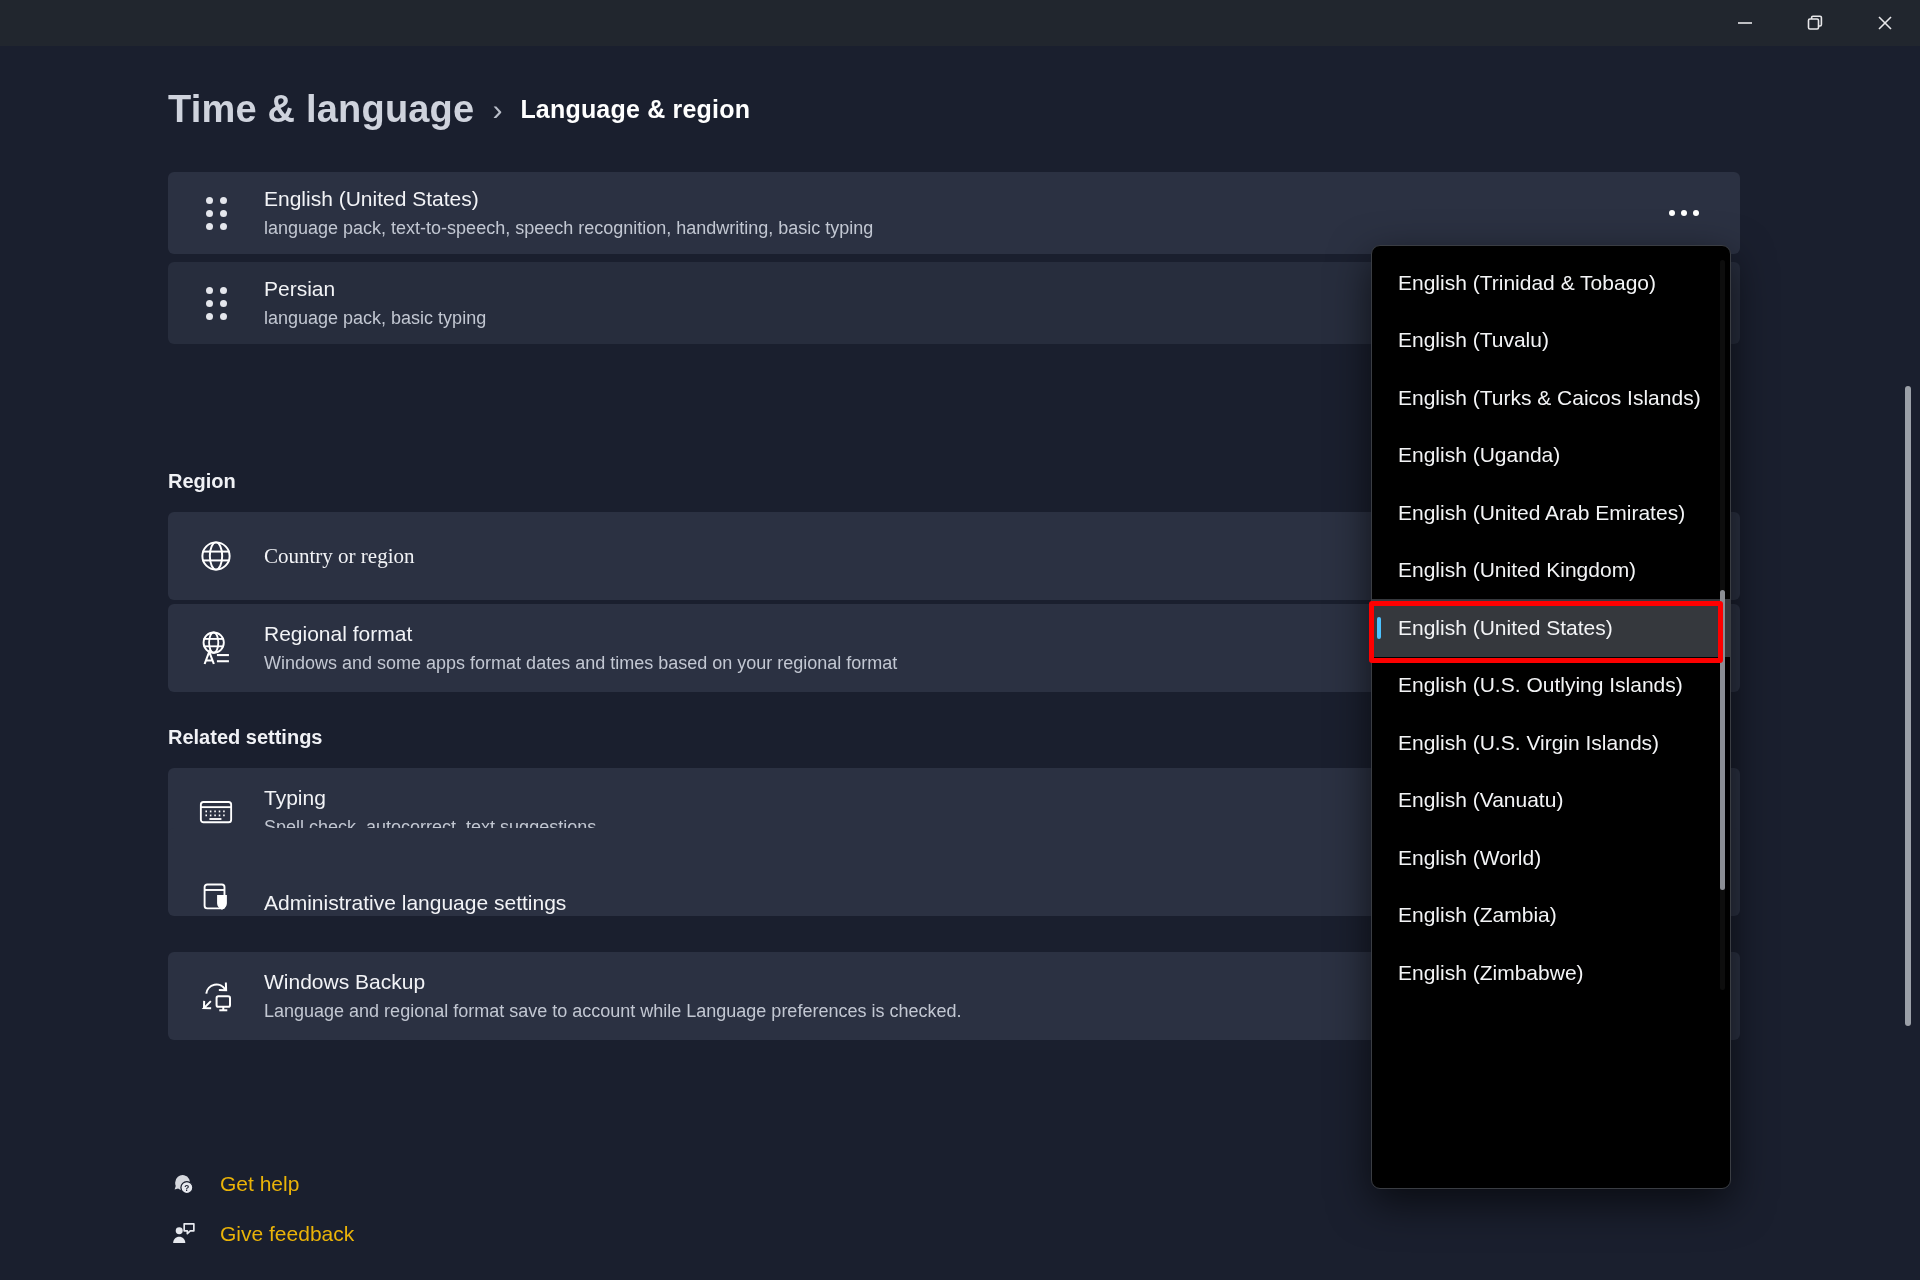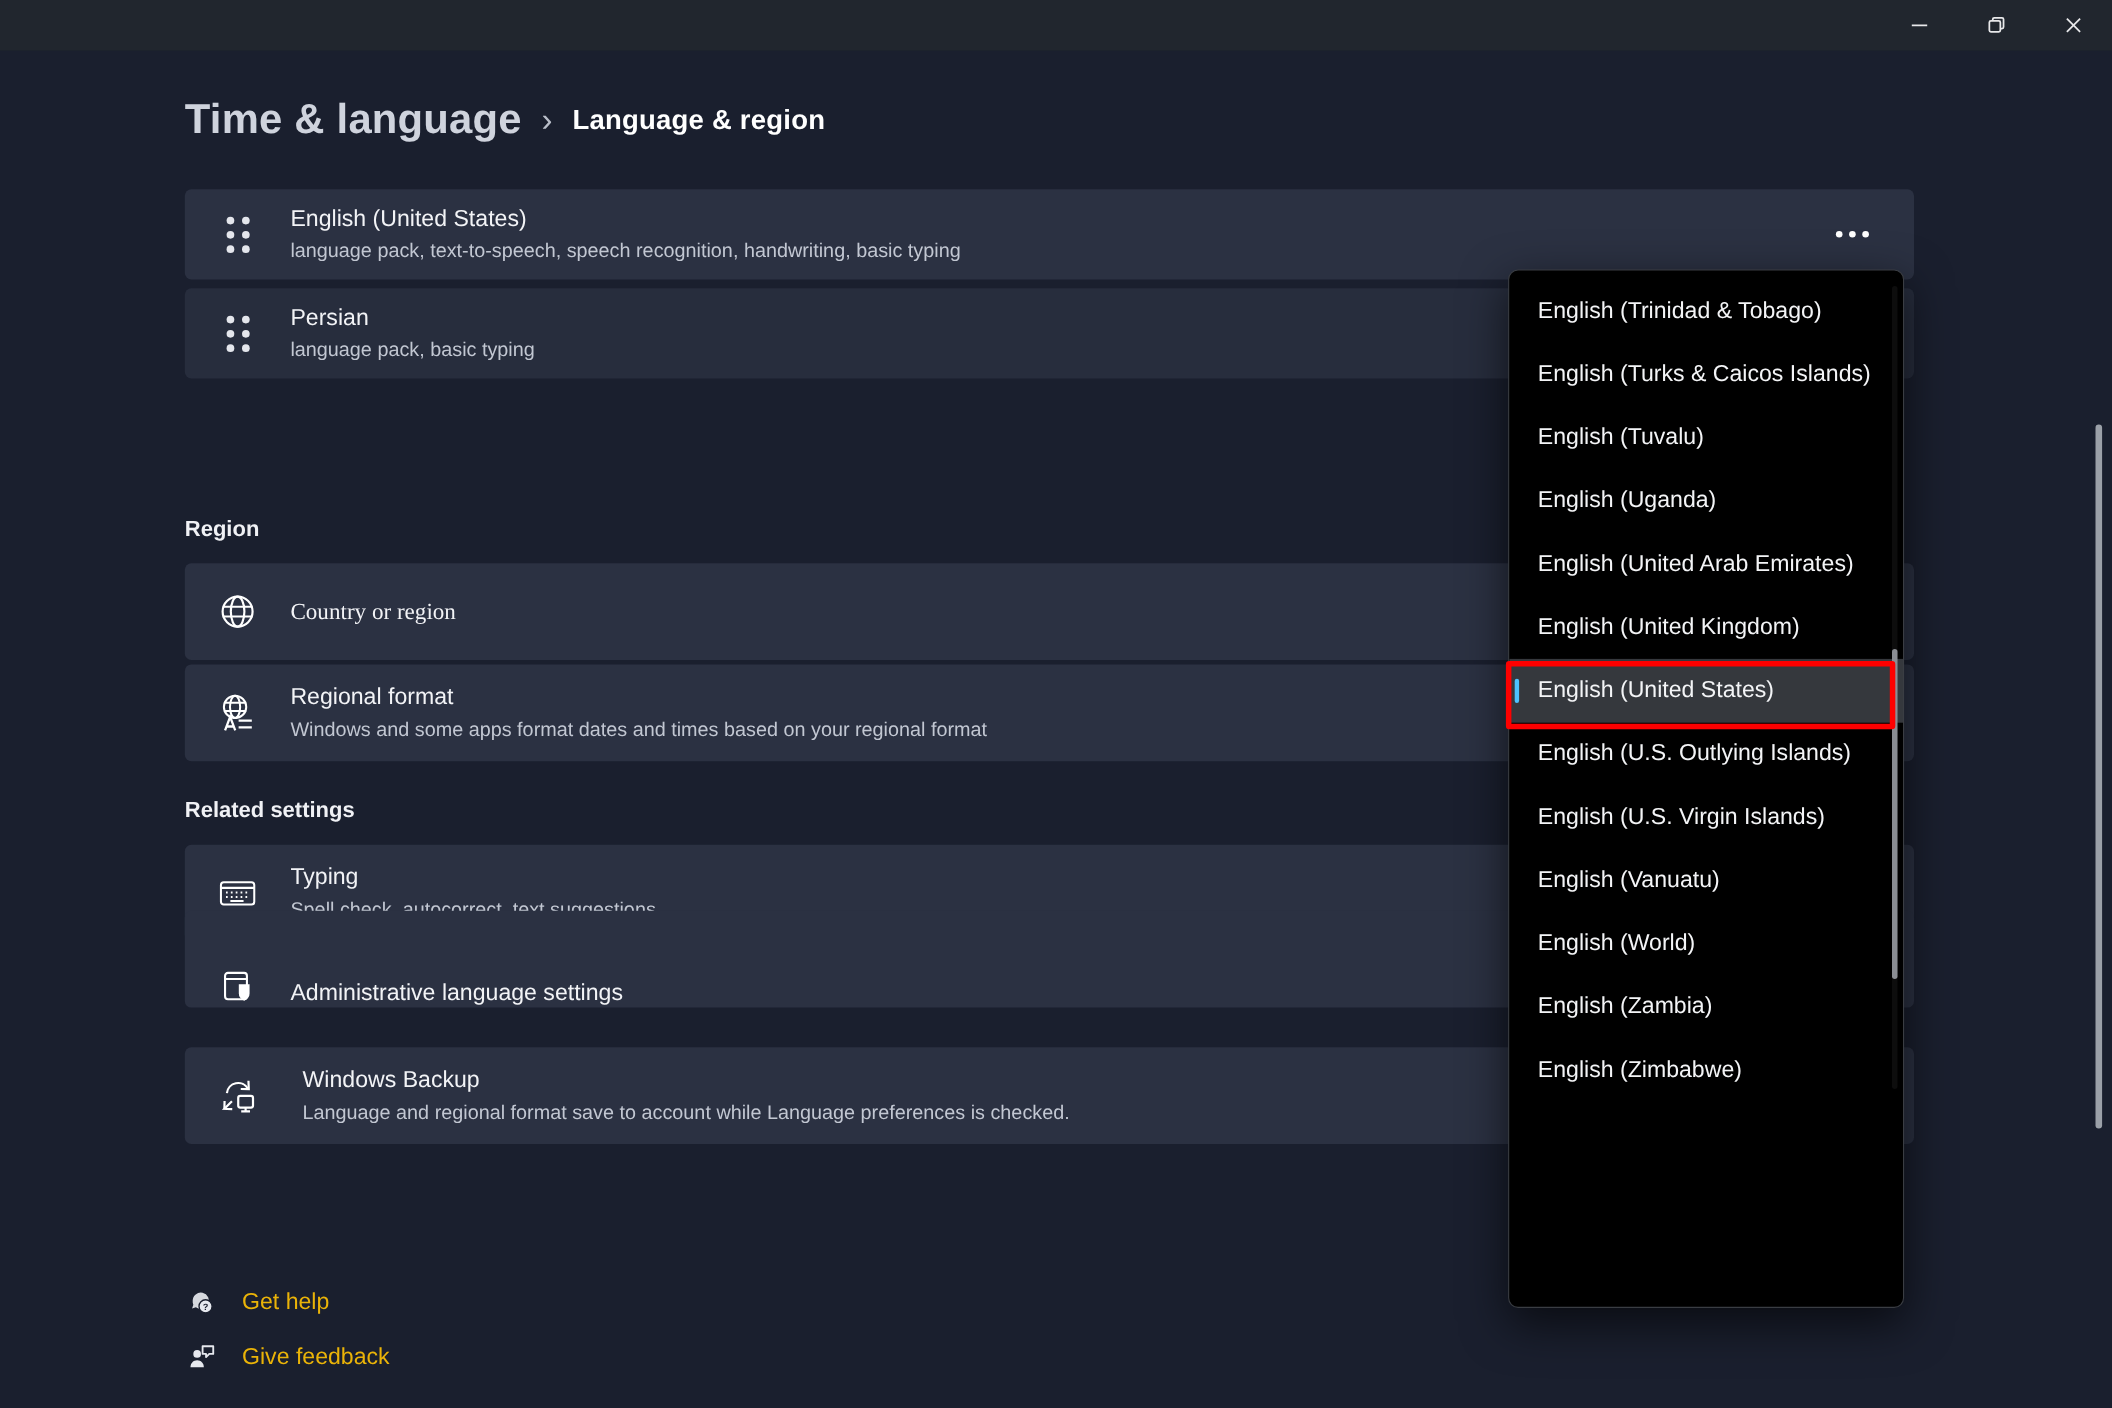--- a/index.html
+++ b/index.html
@@ -419,21 +419,21 @@
           <rect x="5.2" y="4.4" width="13.6" height="16.4" rx="1.8"></rect>
           <line x1="5.2" y1="8.2" x2="18.8" y2="8.2"></line>
           <path d="M14.3 12.1 L19.9 12.1 L19.9 17.2 C19.9 19.6 17.1 21.1 17.1 21.1 C17.1 21.1 14.3 19.6 14.3 17.2 Z" fill="currentColor" stroke="currentColor" stroke-width="1.1"></path>
         </svg>
       </div>
       <div class="card-body">
         <div class="card-title">Administrative language settings</div>
       </div>
     </div>
 
-    <div class="card" style="top:906px;height:88px;gap:11px;">
+    <div class="card" style="top:906px;height:88px;">
       <div class="card-icon">
         <svg width="40" height="40" viewBox="0 0 28 28" fill="none" stroke="currentColor" stroke-width="1.4">
           <path d="M7.2 12.4 A7.2 7.2 0 0 1 20.6 9.6"></path>
           <polyline points="20.9,4.6 21.1,9.9 16,9.8"></polyline>
           <rect x="14.4" y="14.2" width="9.4" height="7.4" rx="1.3"></rect>
           <line x1="19.1" y1="21.6" x2="19.1" y2="24"></line>
           <line x1="16.3" y1="24" x2="21.9" y2="24"></line>
           <polyline points="10.4,17.6 5.6,22.4 10.6,22.6"></polyline>
           <line x1="5.6" y1="22.4" x2="5.7" y2="17.4"></line>
         </svg>
@@ -477,24 +477,24 @@
       <div class="thumb"></div>
     </div>
   </div>
 
   <div class="flyout">
     <div id="fly-list">
         <div class="fly-item">
           <span>English (Trinidad &amp; Tobago)</span>
         </div>
         <div class="fly-item">
+          <span>English (Tuvalu)</span>
+        </div>
+        <div class="fly-item">
           <span>English (Turks &amp; Caicos Islands)</span>
-        </div>
-        <div class="fly-item">
-          <span>English (Tuvalu)</span>
         </div>
         <div class="fly-item">
           <span>English (Uganda)</span>
         </div>
         <div class="fly-item">
           <span>English (United Arab Emirates)</span>
         </div>
         <div class="fly-item">
           <span>English (United Kingdom)</span>
         </div>

